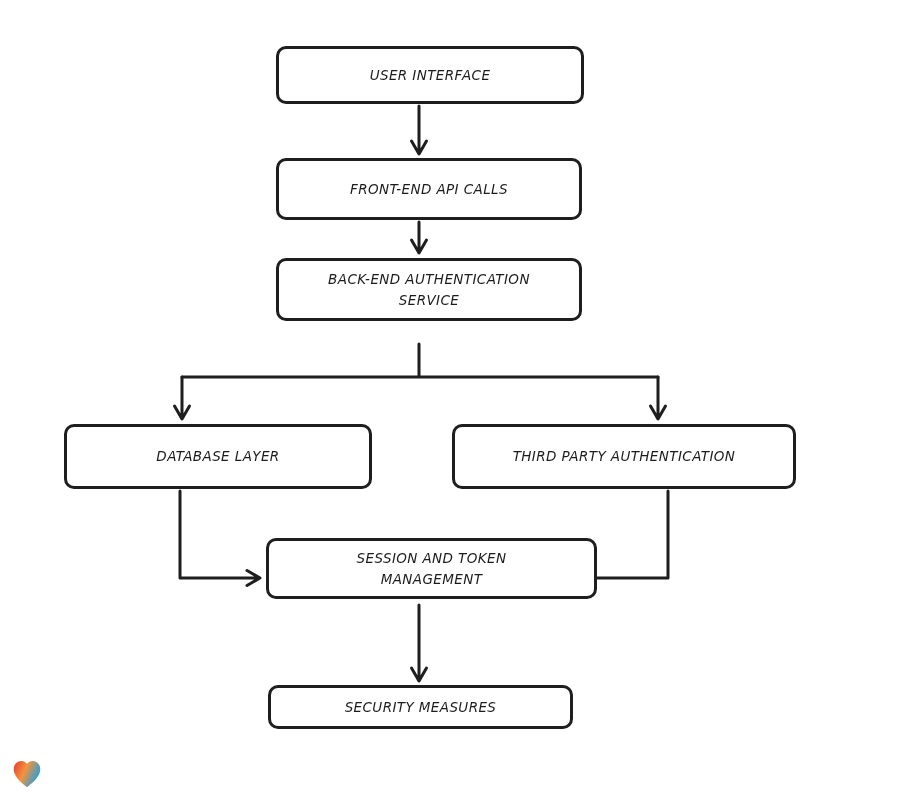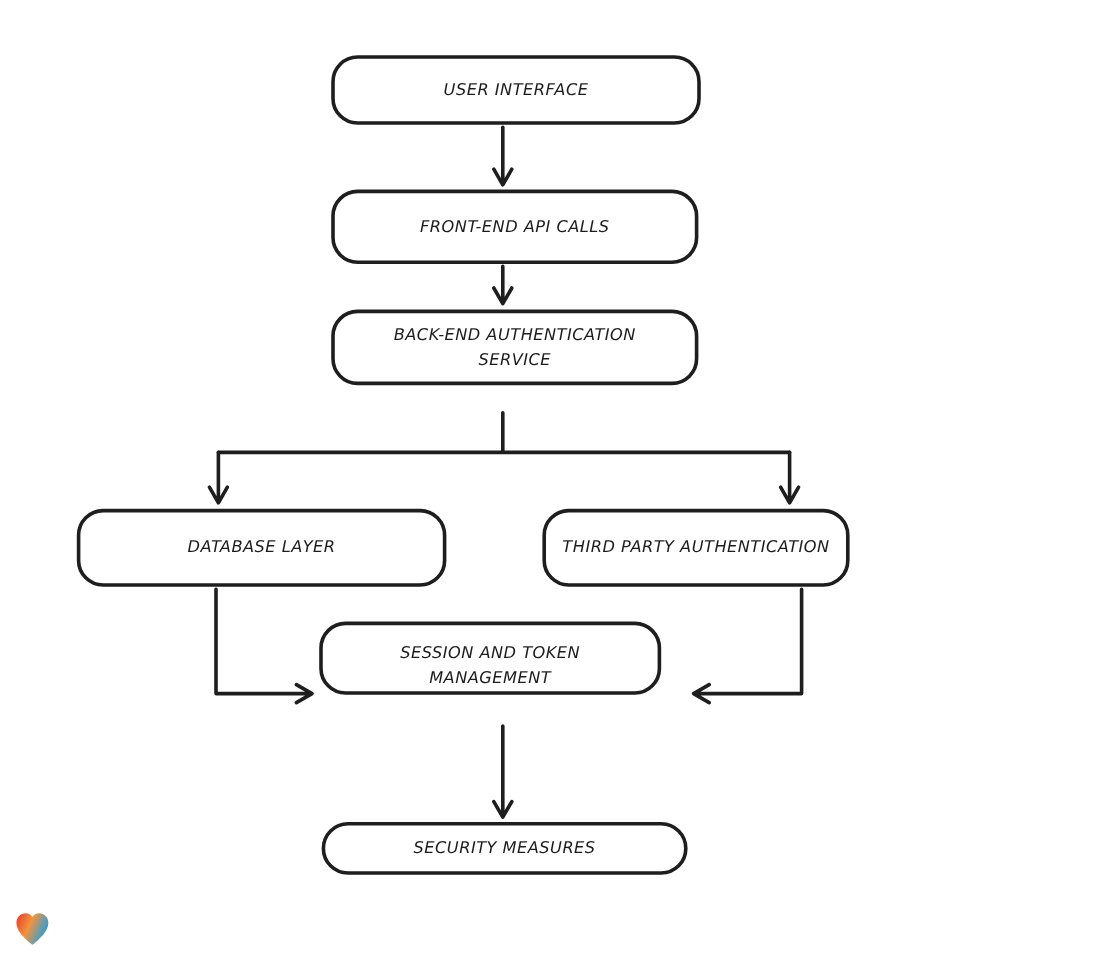--- a/index.html
+++ b/index.html
@@ -28,41 +28,41 @@
     fill: none;
     stroke: var(--stroke);
     stroke-width: 3;
     stroke-linecap: round;
     stroke-linejoin: round;
   }
   .node {
     position: absolute;
     background: var(--fill);
     border: 3.5px solid var(--stroke);
-    border-radius: 22px;
+    border-radius: 10px;
     display: flex;
     align-items: center;
     justify-content: center;
     text-align: center;
   }
   .node .label {
     font-size: 13.5px;
     font-style: italic;
     font-weight: 500;
     letter-spacing: 0.4px;
     line-height: 1.55;
     color: var(--text);
   }
   
   .n0 { left: 276px; top: 46px;  width: 308px; height: 58px; }
   .n1 { left: 276px; top: 158px; width: 306px; height: 62px; align-items: center; }
   .n2 { left: 276px; top: 258px; width: 306px; height: 63px; }
   .n3 { left: 64px;  top: 424px; width: 308px; height: 65px; }
-  .n4 { left: 452px; top: 424px; width: 256px; height: 65px; }
-  .n5 { left: 266px; top: 518px; width: 285px; height: 61px; align-items: flex-end; }
+  .n4 { left: 452px; top: 424px; width: 344px; height: 65px; }
+  .n5 { left: 266px; top: 538px; width: 331px; height: 61px; }
   .n6 { left: 268px; top: 685px; width: 305px; height: 44px; }
   
   .n2 .label { max-width: 245px; }
   .n5 .label { max-width: 200px; }
   .logo {
     position: absolute;
     left: 10px;
     top: 757px;
     width: 34px;
     height: 34px;

